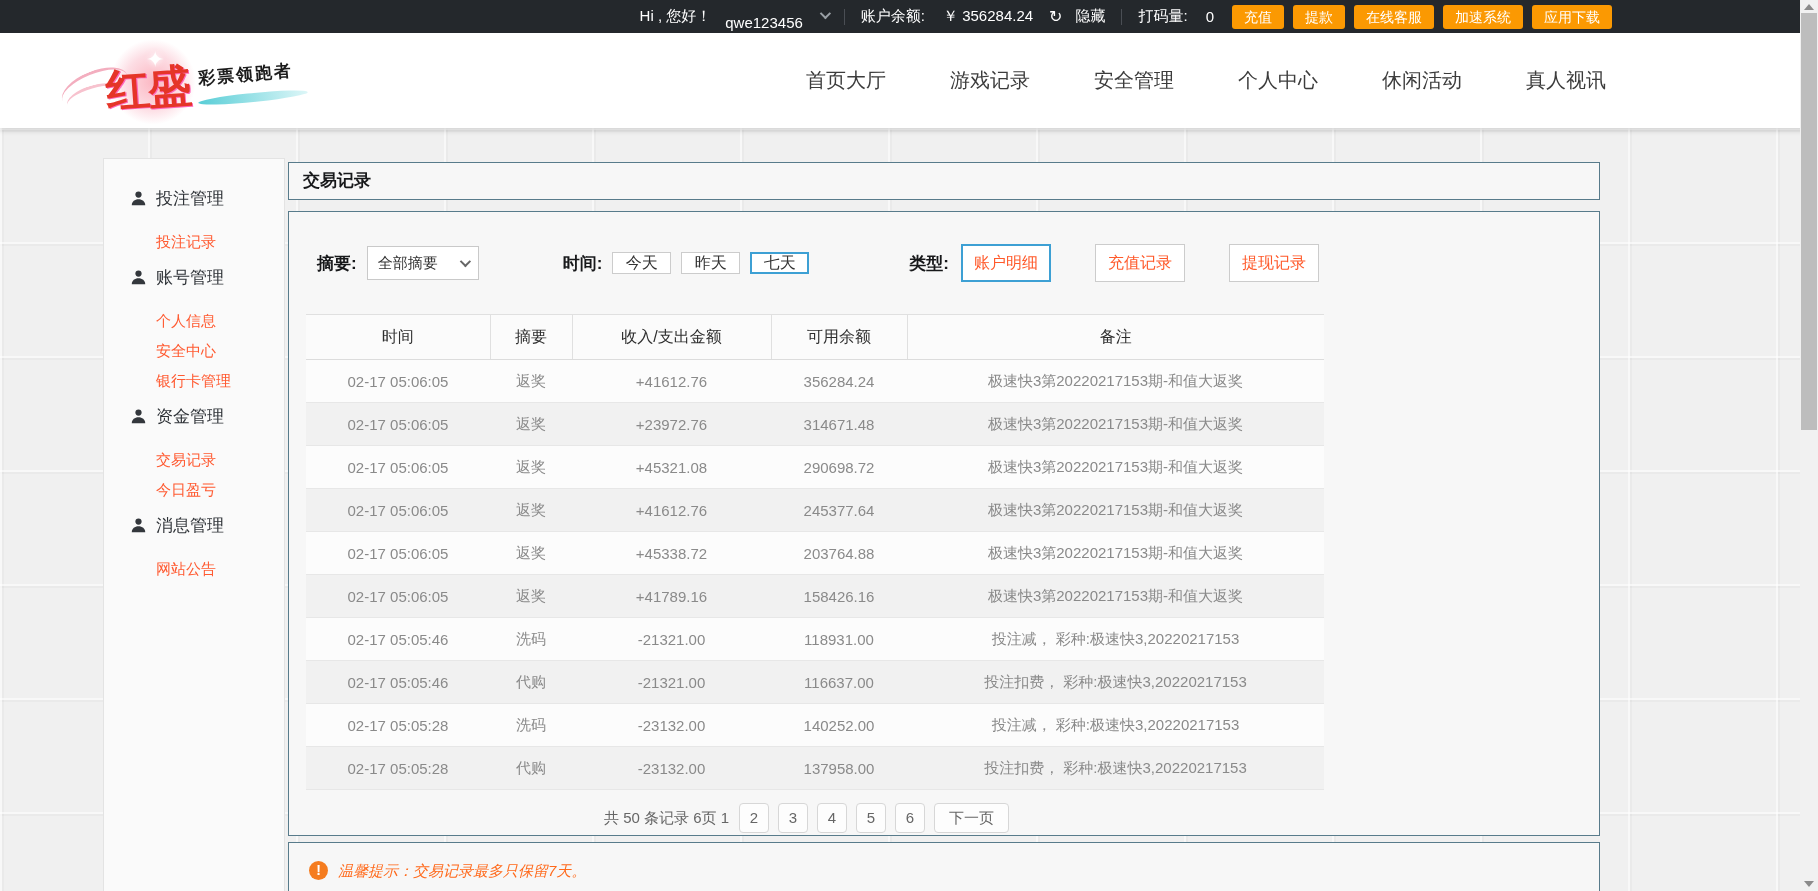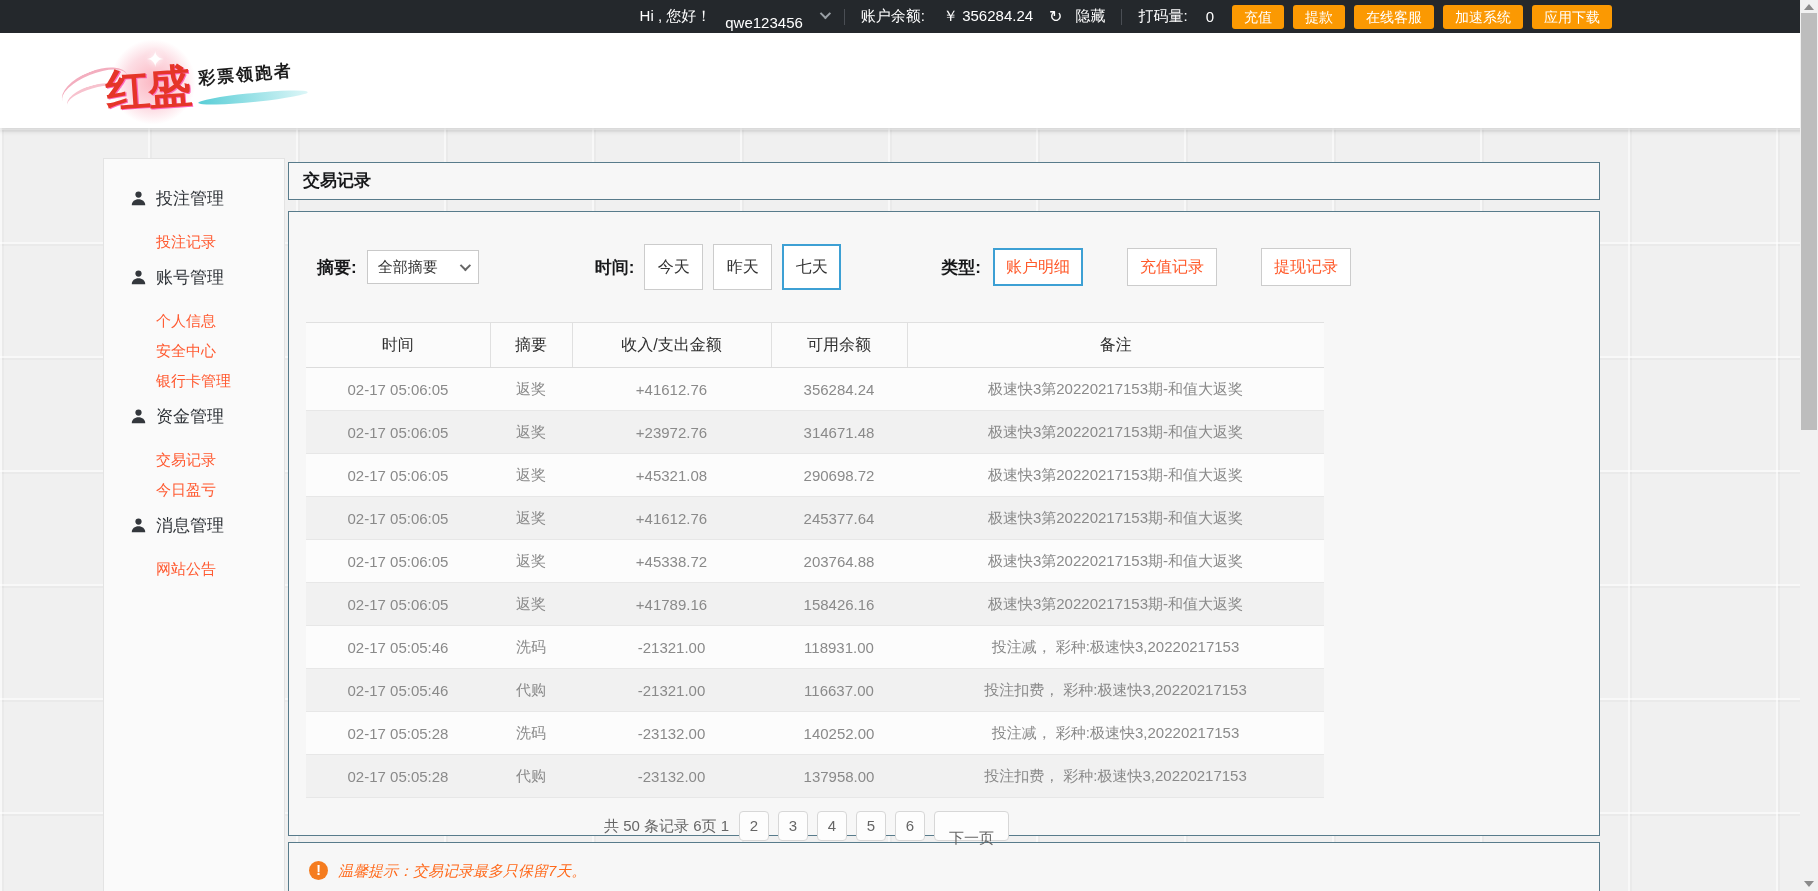--- a/index.html
+++ b/index.html
@@ -56,23 +56,23 @@
   .title-panel { height:38px; line-height:36px; padding-left:14px; font-size:17px; font-weight:bold; color:#17181a; }
   .main-panel { margin-top:11px; height:625px; }
   .notice-panel { margin-top:6px; height:80px; display:flex; align-items:flex-start; padding:18px 0 0 20px; }
 
   
   .filter-row { display:flex; align-items:center; margin-top:32px; padding-left:28px; }
   .f-label { font-size:17px; font-weight:bold; color:#17181a; white-space:nowrap; }
   .f-select { margin-left:10px; width:112px; height:34px; background:#fff; border:1px solid #c9c9c9; display:flex; align-items:center; padding:0 10px; font-size:15px; color:#333; cursor:pointer; }
   .f-select .grow { flex:1; }
   .sel-chev { width:8px; height:8px; border-right:2px solid #666; border-bottom:2px solid #666; transform:rotate(45deg) translateY(-2px); }
-  .ml-time { margin-left:116px; }
+  .ml-time { margin-left:84px; }
   .ml-type { margin-left:100px; }
-  .time-btn { margin-left:10px; width:59px; height:46px; background:#fff; border:1px solid #ccc; display:flex; align-items:center; justify-content:center; font-size:16px; color:#333; cursor:pointer; }
+  .time-btn { margin-left:10px; width:59px; height:22px; background:#fff; border:1px solid #ccc; display:flex; align-items:center; justify-content:center; font-size:16px; color:#333; cursor:pointer; }
   .time-btn.selected { border:2px solid #3da0d4; }
   .type-btn { margin-left:12px; min-width:90px; height:38px; background:#fff; border:1px solid #ccc; display:flex; align-items:center; justify-content:center; font-size:16px; color:#ff5a2b; padding:0 10px; cursor:pointer; }
   .type-btn.selected { border:2px solid #3da0d4; }
 
   
   .tbl-wrap { margin:32px 0 0 17px; width:1018px; }
   table { border-collapse:collapse; table-layout:fixed; width:1018px; }
   thead td { background:#fbfbfb; border-top:1px solid #e0e0e0; border-bottom:1px solid #dcdcdc; border-right:1px solid #e0e0e0; height:45px; text-align:center; font-size:16px; color:#2f2f2f; }
   thead td:last-child { border-right:none; }
   tbody td { height:43px; text-align:center; font-size:15px; color:#8a8a8a; border-bottom:1px solid #e7e7e7; overflow:hidden; white-space:nowrap; }
@@ -128,20 +128,28 @@
 <div class="header">
   <div class="logo">
     <div class="logo-glow"></div>
     <div class="logo-swoosh s1"></div>
     <div class="logo-swoosh s2"></div>
     <span class="logo-star">✦</span>
     <span class="logo-main">红盛</span>
     <span class="logo-tag">彩票领跑者</span>
     <div class="logo-teal"></div>
   </div>
+  <div class="nav" id="main-nav">
+      <div class="nav-item">首页大厅</div>
+      <div class="nav-item">游戏记录</div>
+      <div class="nav-item">安全管理</div>
+      <div class="nav-item">个人中心</div>
+      <div class="nav-item">休闲活动</div>
+      <div class="nav-item">真人视讯</div>
+    </div>
 </div>
 
 <div class="content">
 
   <div class="sidebar" id="sidebar">
       <div class="side-group">
         <div class="side-head">
           <span style="display: flex; align-items: center;">
             <svg viewBox="0 0 24 24">
               <circle cx="12" cy="6.5" r="4.4"></circle>
@@ -312,21 +320,21 @@
 
       <div class="pager">
         <span class="pg-summary">共 50 条记录 6页 1</span>
         <span id="page-buttons" style="display:flex;">
             <span class="pg-box">2</span>
             <span class="pg-box">3</span>
             <span class="pg-box">4</span>
             <span class="pg-box">5</span>
             <span class="pg-box">6</span>
           </span>
-        <span class="pg-box" style="padding:12px 14px;">下一页</span>
+        <span class="pg-box" style="padding:0 14px;">下一页</span>
       </div>
     </div>
 
     <div class="panel notice-panel">
       <span class="warn-ic">!</span>
       <span class="warn-text">温馨提示：交易记录最多只保留7天。</span>
     </div>
   </div>
 </div>
 

